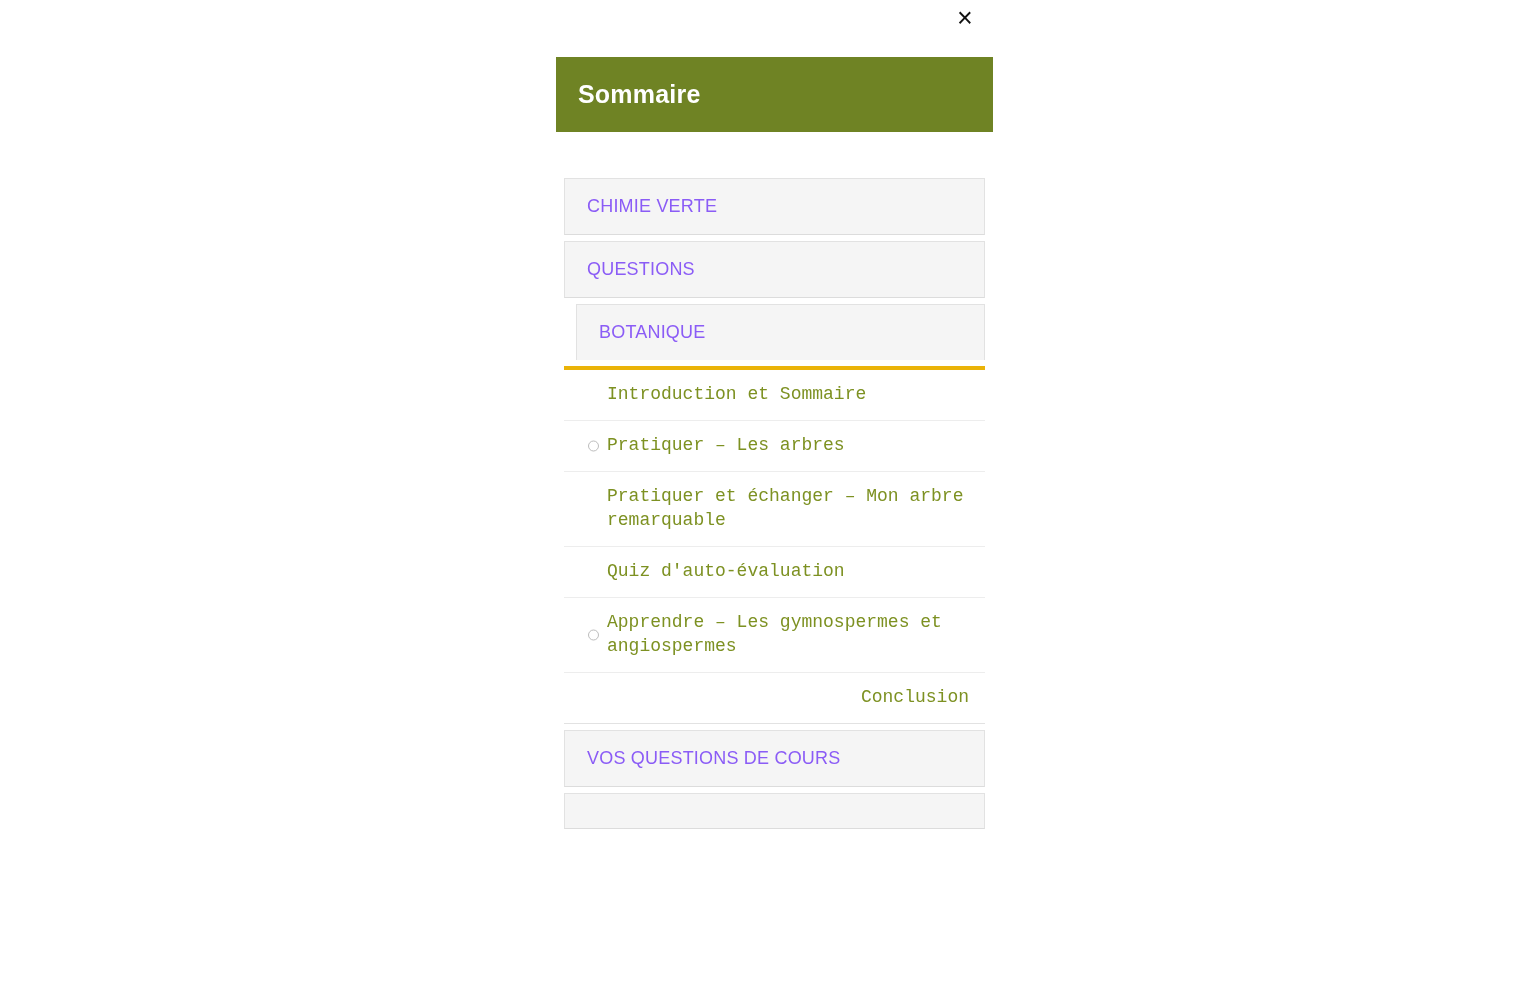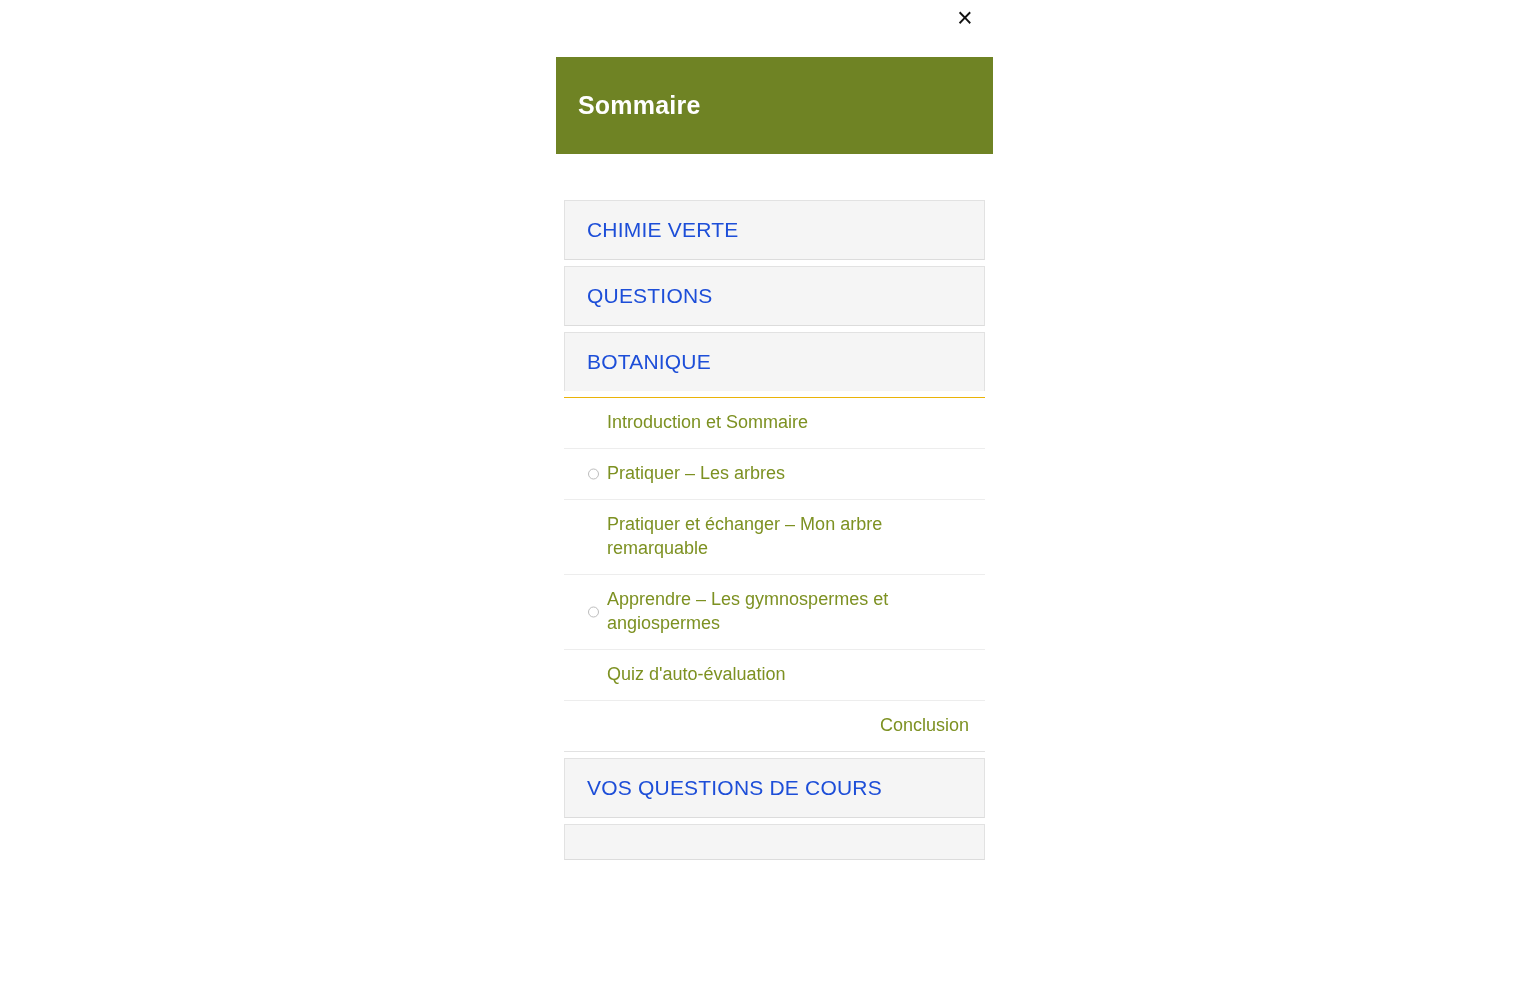--- a/index.html
+++ b/index.html
@@ -44,21 +44,21 @@
     position: absolute;
     left: 556px;
     top: 57px;
     width: 437px;
     background: #ffffff;
   }
 
   .panel-header {
     background: #6f8324;
     color: #ffffff;
-    height: 97px;
+    height: 75px;
     display: flex;
     align-items: center;
     padding-left: 22px;
     box-sizing: border-box;
   }
 
   .panel-header-title {
     font-size: 25px;
     font-weight: bold;
     letter-spacing: 0.2px;
@@ -75,36 +75,38 @@
   }
 
   .section {
     border: 1px solid #e2e2e2;
     border-bottom: 1px solid #dcdcdc;
     background: #f5f5f5;
     margin-bottom: 6px;
   }
 
   .section-title {
-    color: #1d4ed8;
-    font-size: 21px;
+    color: #8b5cf6;
+    font-size: 18px;
     padding: 17px 0 17px 22px;
     cursor: pointer;
     letter-spacing: 0.2px;
   }
 
   .section.open {
     background: #f5f5f5;
     margin-bottom: 6px;
     border-bottom: none;
+    margin-left: 12px;
   }
 
   .sublist {
     background: #a3a3a3;
-    border-top: 1px solid #eab308;
+    border-top: 4px solid #eab308;
+    font-family: Liberation Mono, monospace;
   }
 
   .subitem {
     position: relative;
     border-bottom: 1px solid #ededed;
     background: #ffffff;
     color: #7d9122;
     font-size: 18px;
     line-height: 1.33;
     padding: 13px 16px 13px 43px;
@@ -168,25 +170,25 @@
           <span>Introduction et Sommaire</span>
         </div>
         <div class="subitem">
           <span class="radio-dot"></span>
           <span>Pratiquer – Les arbres</span>
         </div>
         <div class="subitem">
           <span>Pratiquer et échanger – Mon arbre remarquable</span>
         </div>
         <div class="subitem">
+          <span>Quiz d'auto-évaluation</span>
+        </div>
+        <div class="subitem">
           <span class="radio-dot"></span>
           <span>Apprendre – Les gymnospermes et angiospermes</span>
-        </div>
-        <div class="subitem">
-          <span>Quiz d'auto-évaluation</span>
         </div>
         <div class="subitem">
           <span>Conclusion</span>
         </div>
       </div>
 
       <div style="height:6px"></div>
 
       <div class="section plain">
         <div class="section-title">VOS QUESTIONS DE COURS</div>

